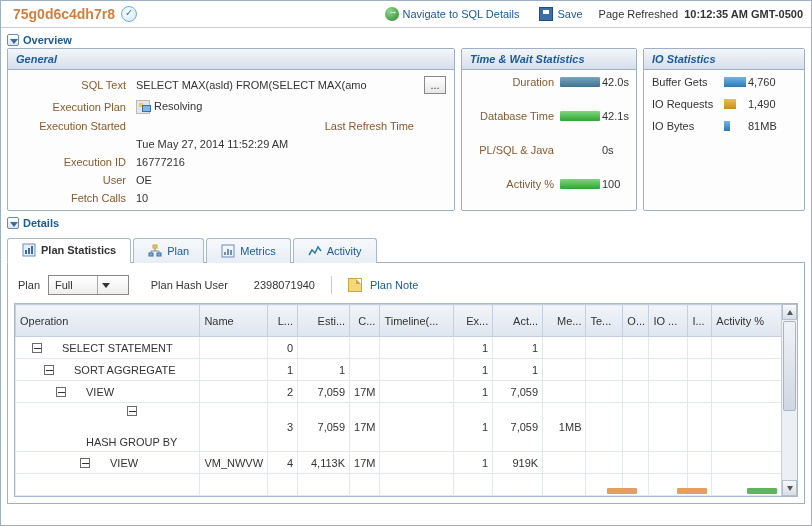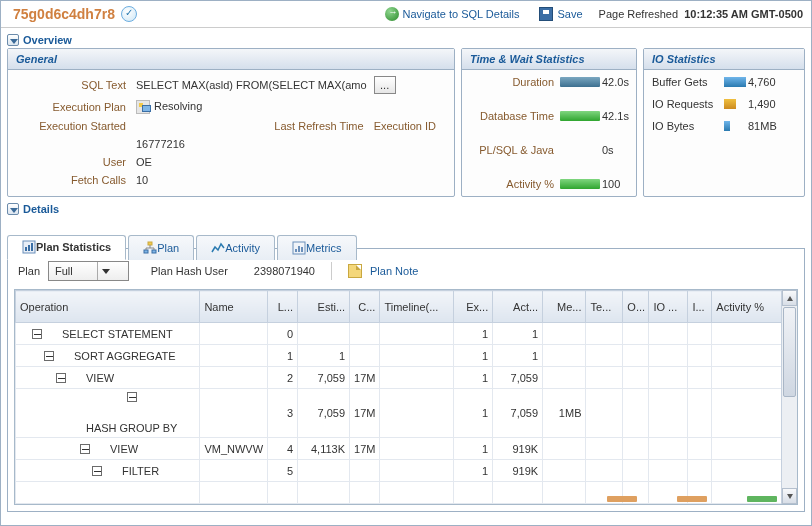--- a/index.html
+++ b/index.html
@@ -42,21 +42,21 @@
 .stat .k { text-align: right; color: #865a2e; padding-right: 6px; }
 .bar { height: 10px; border-radius: 1px; }
 .bar-dur { width: 40px; background: linear-gradient(#7aa7c0, #3d7090); }
 .bar-db { width: 40px; background: linear-gradient(#7fd67f, #2fa52f); }
 .bar-act { width: 40px; background: linear-gradient(#7fd67f, #2fa52f); }
 .iostat { display: grid; grid-template-columns: 72px 24px 1fr; row-gap: 10px; align-items: center; }
 .bar-bg { width: 22px; height: 10px; background: linear-gradient(#6fb5ea,#2a7ab0); }
 .bar-ioreq { width: 12px; height: 10px; background: linear-gradient(#f0c040,#cc8a20); }
 .bar-iob { width: 6px; height: 10px; background: linear-gradient(#6fb5ea,#2a7ab0); }
 .tabs { display: flex; border-bottom: 1px solid #9db0c4; margin: 6px 0 0 0; }
-.tab { padding: 4px 14px 5px; display: flex; align-items: center; border: 1px solid #a7b9ca; border-bottom: none; background: linear-gradient(#f6f8fb,#e8eef5); color: #1a5a99; margin-right: 2px; border-top-left-radius: 3px; border-top-right-radius: 3px; cursor:pointer; position:relative; top:12px;text-align:center;}
+.tab { padding: 4px 14px 5px; display: flex; align-items: center; gap: 5px; border: 1px solid #a7b9ca; border-bottom: none; background: linear-gradient(#f6f8fb,#e8eef5); color: #1a5a99; margin-right: 2px; border-top-left-radius: 3px; border-top-right-radius: 3px; cursor:pointer; position:relative; top:1px;text-align:center;}
 .tab.active { background: #fff; font-weight: bold; color:#333; border-bottom:1px solid #fff;}
 .tab svg { width:14px; height:14px; }
 .details-body { border: 1px solid #9db0c4; border-top:none; padding: 6px; }
 .planrow { display: flex; align-items: center; gap: 8px; margin: 6px 4px 8px; }
 .select { display:flex; align-items:center; border:1px solid #888; height:20px; background:linear-gradient(#fff,#eee);}
 .select span { padding: 0 24px 0 6px;}
 .select .arr { width:16px; height:18px; border-left:1px solid #aaa; position:relative;}
 .select .arr::after{content:"";position:absolute;top:7px;left:4px;border-left:4px solid transparent;border-right:4px solid transparent;border-top:5px solid #333;}
 .note-ico { width:14px; height:14px; background:#f4d77a; border:1px solid #c9a840; position:relative;}
 .note-ico::before{content:"";position:absolute;top:0;right:0;border-left:5px solid #c9a840;border-top:5px solid #fff;}
@@ -113,20 +113,21 @@
             <span>SELECT MAX(asld) FROM(SELECT MAX(amo</span>
           </div>
           <div class="dots">...</div>
           <div class="k">Execution Plan</div>
           <div class="v resolving" style="grid-column:2/4">
             <span class="ico-plan"></span>
             <span>Resolving</span>
           </div>
           <div class="k">Execution Started</div>
           <div class="k">Last Refresh Time</div>
+          <div class="v" style="grid-column:2/4">Tue May 27, 2014 11:52:29 AM</div>
           <div class="k">Execution ID</div>
           <div class="v" style="grid-column:2/4">16777216</div>
           <div class="k">User</div>
           <div class="v" style="grid-column:2/4">OE</div>
           <div class="k">Fetch Calls</div>
           <div class="v" style="grid-column:2/4">10</div>
         </div>
       </div>
     </div>
     <div class="panel p-tw">
@@ -198,32 +199,32 @@
       <svg viewBox="0 0 14 14">
           <rect x="5" y="1" width="4" height="3" fill="#f2c94c" stroke="#c9a840"></rect>
           <rect x="1" y="9" width="4" height="3" fill="#7fb5e6" stroke="#3a6ea5"></rect>
           <rect x="9" y="9" width="4" height="3" fill="#7fb5e6" stroke="#3a6ea5"></rect>
           <path d="M7 4 V7 M7 7 H3 V9 M7 7 H11 V9" stroke="#888" fill="none"></path>
         </svg>
       <span>Plan</span>
     </div>
     <div class="tab">
       <svg viewBox="0 0 14 14">
-          <polyline points="1,11 4,6 7,9 10,3 13,7" fill="none" stroke="#2a7ab0" stroke-width="1.5"></polyline>
-        </svg>
-      <span>Activity</span>
-    </div>
-    <div class="tab">
-      <svg viewBox="0 0 14 14">
           <rect x="1" y="1" width="12" height="12" fill="none" stroke="#6a8fba"></rect>
           <rect x="3" y="8" width="2" height="3" fill="#6a8fba"></rect>
           <rect x="6" y="5" width="2" height="6" fill="#6a8fba"></rect>
           <rect x="9" y="6" width="2" height="5" fill="#6a8fba"></rect>
         </svg>
       <span>Metrics</span>
+    </div>
+    <div class="tab">
+      <svg viewBox="0 0 14 14">
+          <polyline points="1,11 4,6 7,9 10,3 13,7" fill="none" stroke="#2a7ab0" stroke-width="1.5"></polyline>
+        </svg>
+      <span>Activity</span>
     </div>
   </div>
   <div class="details-body">
     <div class="planrow">
       <span>Plan</span>
       <div class="select">
         <span>Full</span>
         <span class="arr"></span>
       </div>
       <span style="margin-left:14px">Plan Hash User</span>
@@ -368,41 +369,20 @@
               <td class="r">1</td>
               <td class="r">919K</td>
               <td class="r"></td>
               <td></td>
               <td></td>
               <td></td>
               <td></td>
               <td></td>
             </tr>
             <tr>
-              <td>
-                <div class="op-cell" style="padding-left: 72px;">
-                  <span class="sq"></span>
-                  <span>FILTER</span>
-                </div>
-              </td>
-              <td></td>
-              <td class="r">5</td>
-              <td class="r"></td>
-              <td class="r"></td>
-              <td></td>
-              <td class="r">1</td>
-              <td class="r">919K</td>
-              <td class="r"></td>
-              <td></td>
-              <td></td>
-              <td></td>
-              <td></td>
-              <td></td>
-            </tr>
-            <tr>
               <td>&nbsp;</td>
               <td>&nbsp;</td>
               <td>&nbsp;</td>
               <td>&nbsp;</td>
               <td>&nbsp;</td>
               <td>&nbsp;</td>
               <td>&nbsp;</td>
               <td>&nbsp;</td>
               <td>&nbsp;</td>
               <td>&nbsp;</td>

